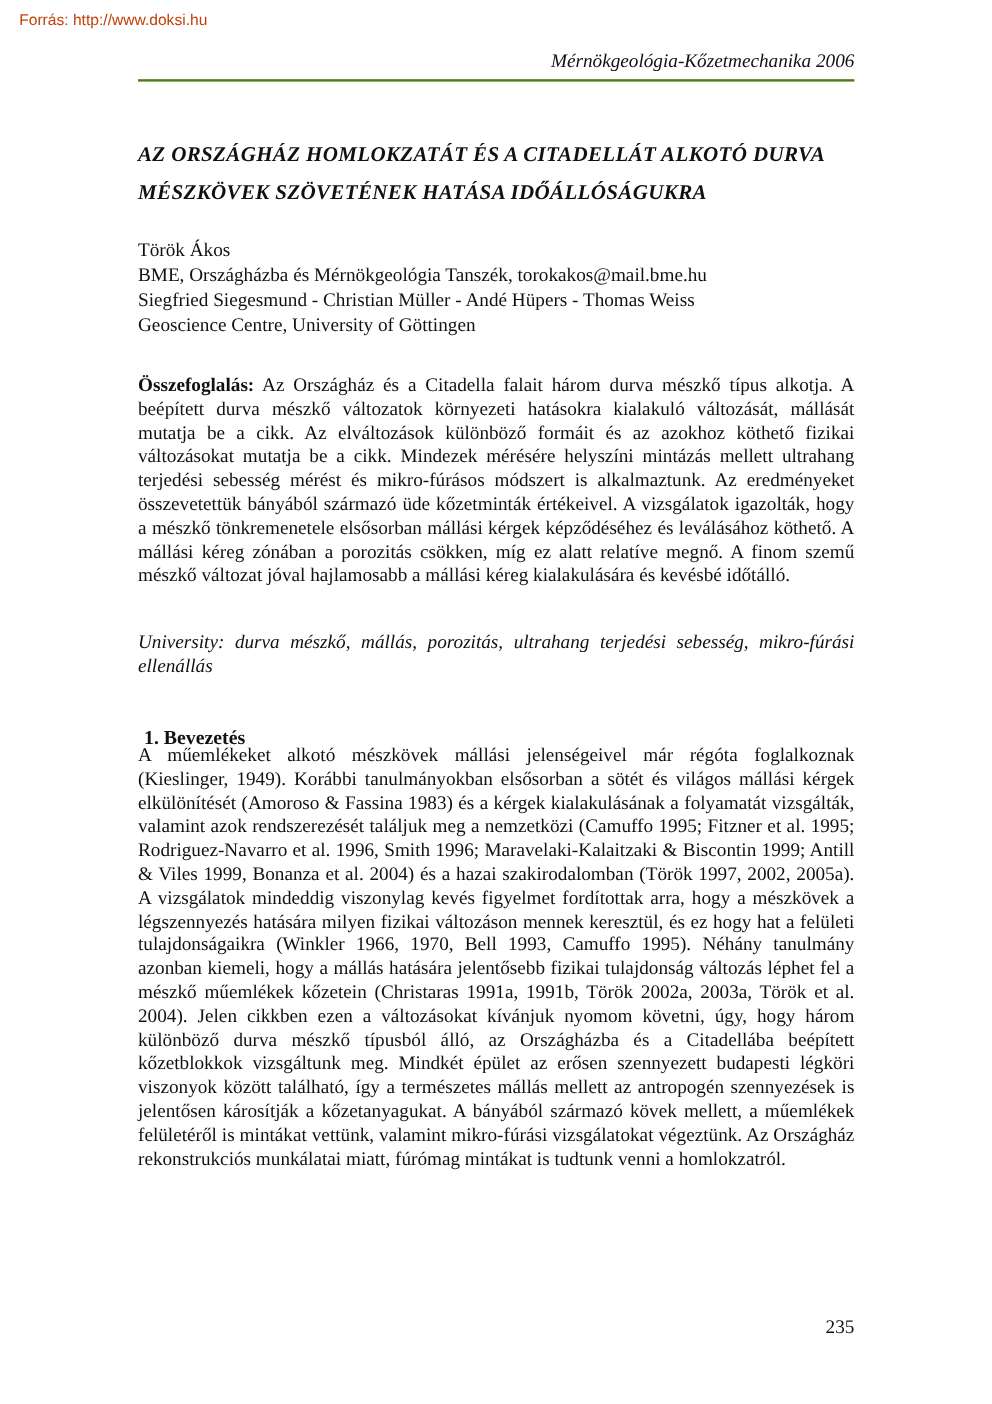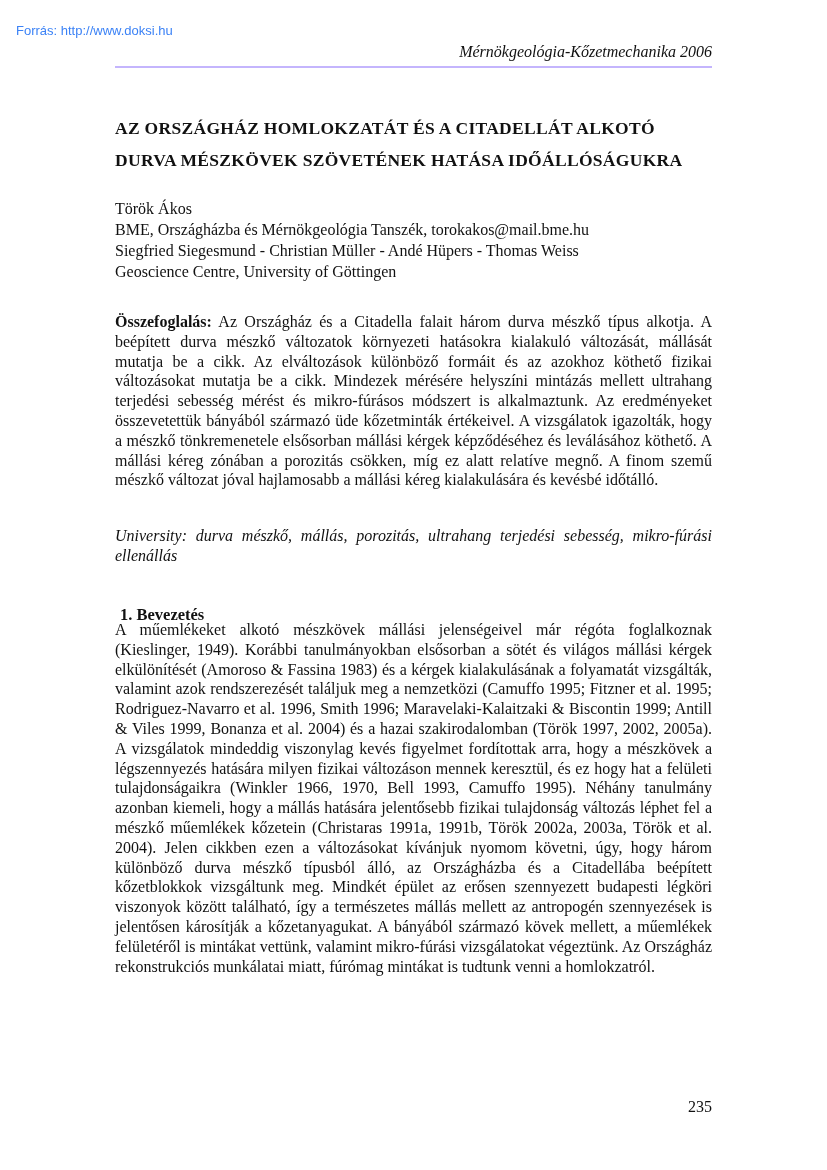--- a/index.html
+++ b/index.html
@@ -10,51 +10,52 @@
   body {
     width: 827px;
     height: 1170px;
     position: relative;
     color: #111111;
     font-family: "Liberation Serif", "DejaVu Serif", serif;
     overflow: hidden;
   }
   .source-note {
     position: absolute;
-    top: 23px;
+    top: 9px;
     left: 16px;
     font-family: "Liberation Sans", "DejaVu Sans", sans-serif;
     font-size: 13px;
-    color: #3b82f6;
+    color: #c2410c;
   }
   .content {
     position: absolute;
     left: 115px;
     top: 0;
     width: 597px;
     height: 1170px;
   }
   .block { position: absolute; left: 0; width: 100%; }
   .journal-header {
     top: 42px;
     text-align: right;
     font-style: italic;
     font-size: 16px;
     line-height: 20px;
     padding-bottom: 4px;
-    border-bottom: 2px solid #c4b5fd;
+    border-bottom: 2px solid #4d7c0f;
   }
   .article-title {
     top: 112px;
     margin: 0;
     font-size: 17.5px;
     font-weight: bold;
     letter-spacing: 0.3px;
     line-height: 32px;
     text-align: left;
+    font-style: italic;
   }
   .authors { top: 198px; font-size: 16px; line-height: 21px; }
   .italic { }
   .para {
     font-size: 16px;
     line-height: 19.8px;
     text-align: justify;
     margin: 0;
   }
   .abstract { top: 312px; }

